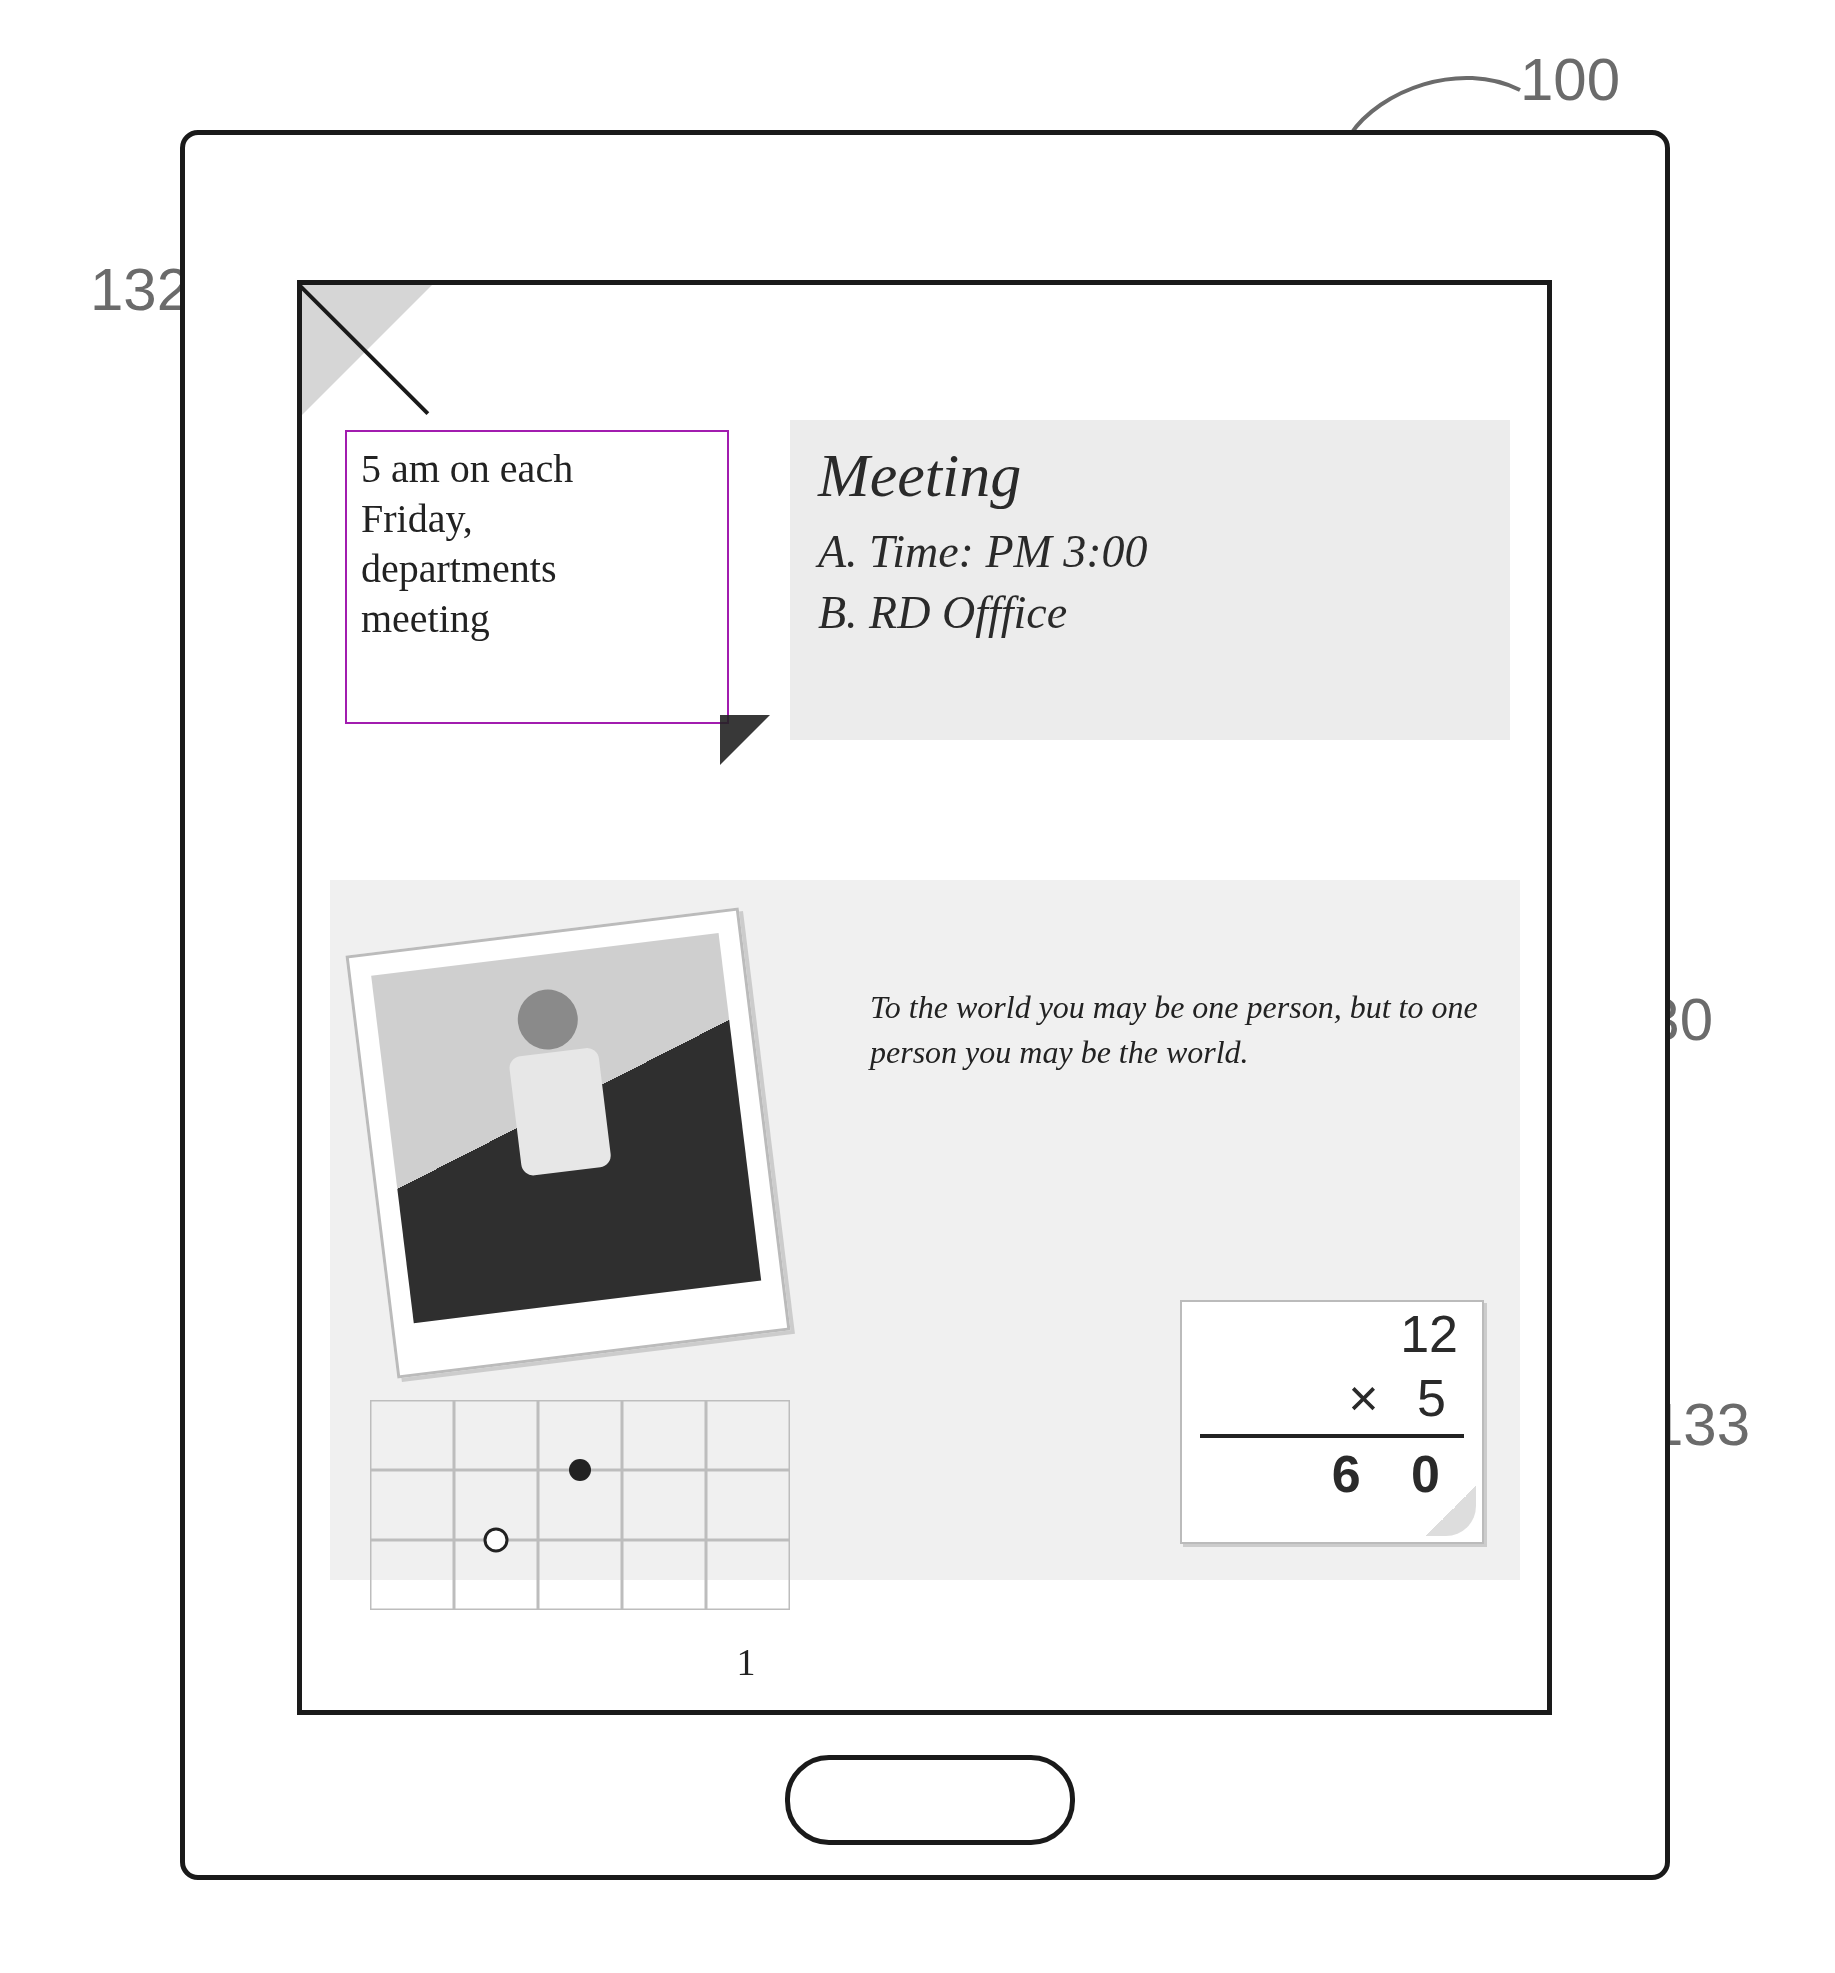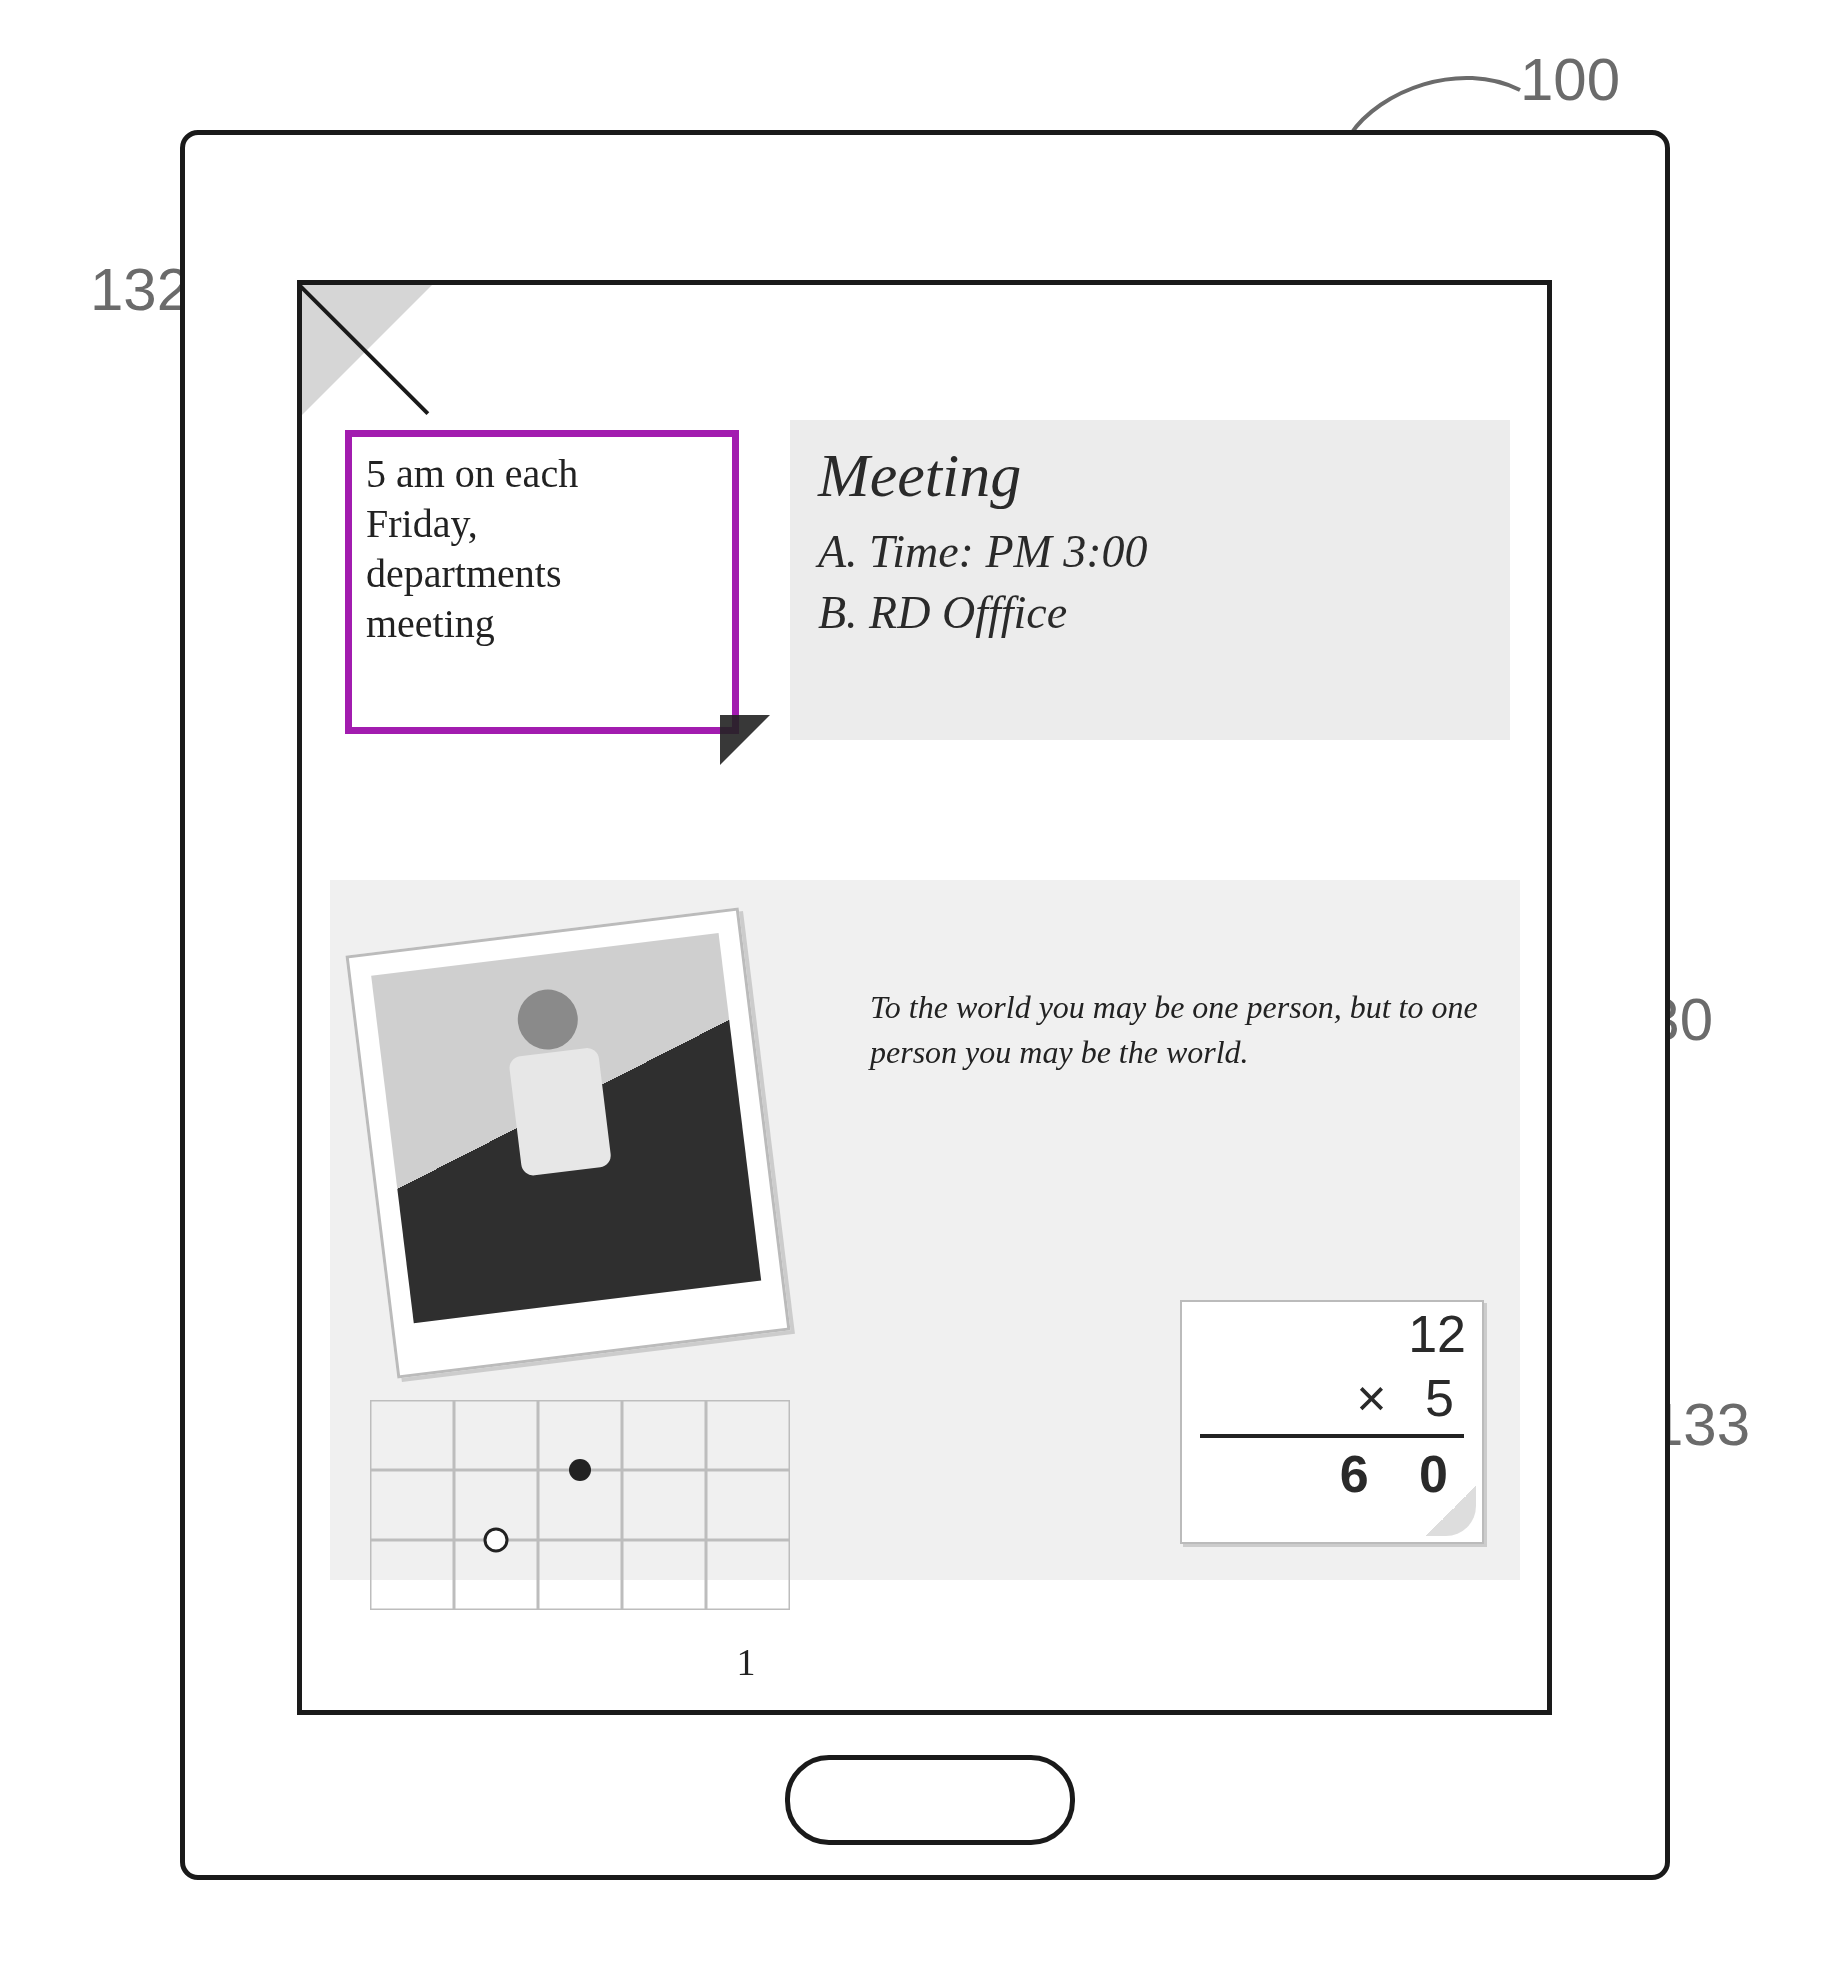--- a/index.html
+++ b/index.html
@@ -13,21 +13,21 @@
   .box{position:absolute;border:5px solid #1a1a1a;background:#fff;}
   .device{left:180px;top:130px;width:1480px;height:1740px;border-radius:18px;}
   .screen{left:297px;top:280px;width:1245px;height:1425px;}
 
   
   .corner-fold{position:absolute;left:302px;top:285px;width:0;height:0;
     border-top:130px solid #d6d6d6;border-right:130px solid transparent;}
   .fold-line{position:absolute;left:302px;top:285px;width:180px;height:4px;background:#1a1a1a;transform-origin:0 0;transform:rotate(45deg);}
 
   
-  .sticky{position:absolute;left:345px;top:430px;width:380px;height:290px;border:7px solid #a21caf;}
+  .sticky{position:absolute;left:345px;top:430px;width:380px;height:290px;border:2px solid #a21caf;}
   .sticky .hand{font-family:'Segoe Script','Bradley Hand','Comic Sans MS',cursive;font-size:40px;line-height:1.25;padding:12px 14px;white-space:pre-line;text-align:left;}
   .sticky-dog{position:absolute;left:720px;top:715px;width:0;height:0;border-bottom:50px solid transparent;border-left:50px solid #222;opacity:.9;}
 
   
   .meeting{position:absolute;left:790px;top:420px;width:720px;height:320px;background:#ececec;}
   .meeting .title{font-style:italic;font-size:62px;padding:20px 28px 10px 28px;color:#2a2a2a;}
   .meeting .line{font-style:italic;font-size:46px;padding:4px 28px;color:#2a2a2a;}
 
   
   .beauty{position:absolute;left:330px;top:880px;width:1190px;height:700px;background:#f0f0f0;}
@@ -39,21 +39,21 @@
   .polaroid .ph{position:absolute;left:20px;top:20px;right:20px;bottom:50px;background:linear-gradient(160deg,#cfcfcf 0 45%,#2f2f2f 45% 100%);}
   .polaroid .ph .head{position:absolute;left:40%;top:10%;width:60px;height:60px;border-radius:50%;background:#8a8a8a;}
   .polaroid .ph .body{position:absolute;left:36%;top:28%;width:90px;height:120px;background:#e7e7e7;border-radius:12px;}
 
   
   .grid{position:absolute;left:370px;top:1400px;width:420px;height:210px;}
   .grid svg{width:100%;height:100%;}
 
   
   .math{position:absolute;left:1180px;top:1300px;width:300px;height:240px;background:#fff;border:2px solid #bbb;box-shadow:3px 3px 0 #ccc;}
-  .math .row{font-family:Arial,Helvetica,sans-serif;font-size:52px;color:#2a2a2a;text-align:right;padding:2px 16px;}
+  .math .row{font-family:Arial,Helvetica,sans-serif;font-size:52px;color:#2a2a2a;text-align:right;padding:2px 24px;}
   .math .mul{letter-spacing:12px;}
   .math .rule{height:4px;background:#222;margin:4px 18px;}
   .math .ans{font-weight:700;letter-spacing:18px;}
   .math .curl{position:absolute;right:6px;bottom:6px;width:50px;height:50px;border-radius:0 0 30px 0;background:linear-gradient(135deg,transparent 0 50%,#ddd 50% 100%);}
 
   .pagenum{position:absolute;left:50%;transform:translateX(-50%);top:1640px;font-family:Georgia,serif;font-size:38px;}
 
   .home-btn{position:absolute;left:785px;top:1755px;width:280px;height:80px;border:5px solid #1a1a1a;border-radius:44px;background:#fff;}
 </style>
 </head>

